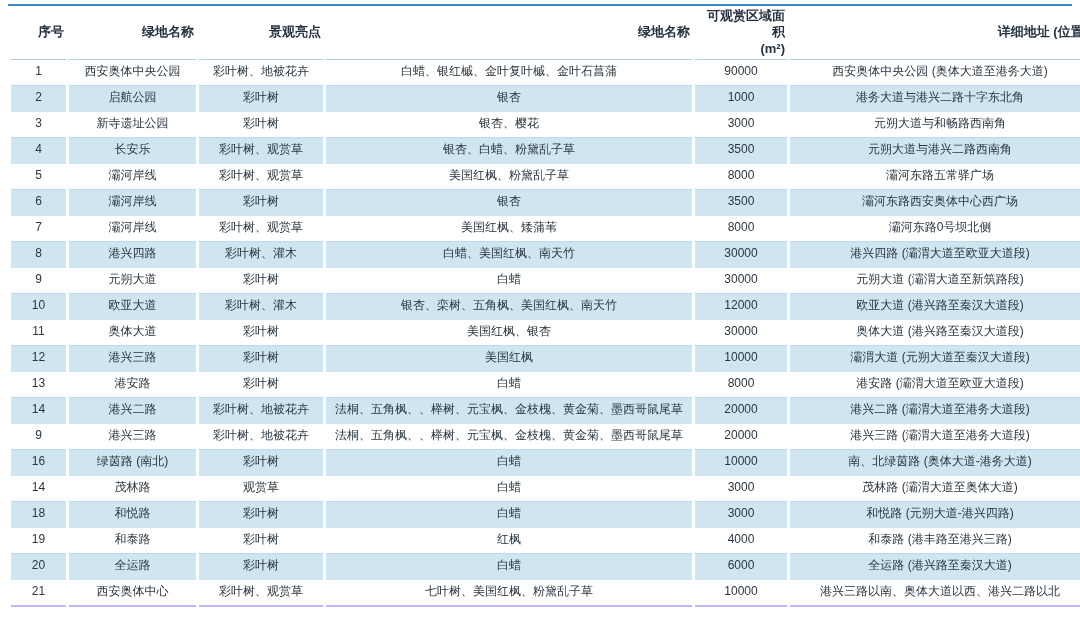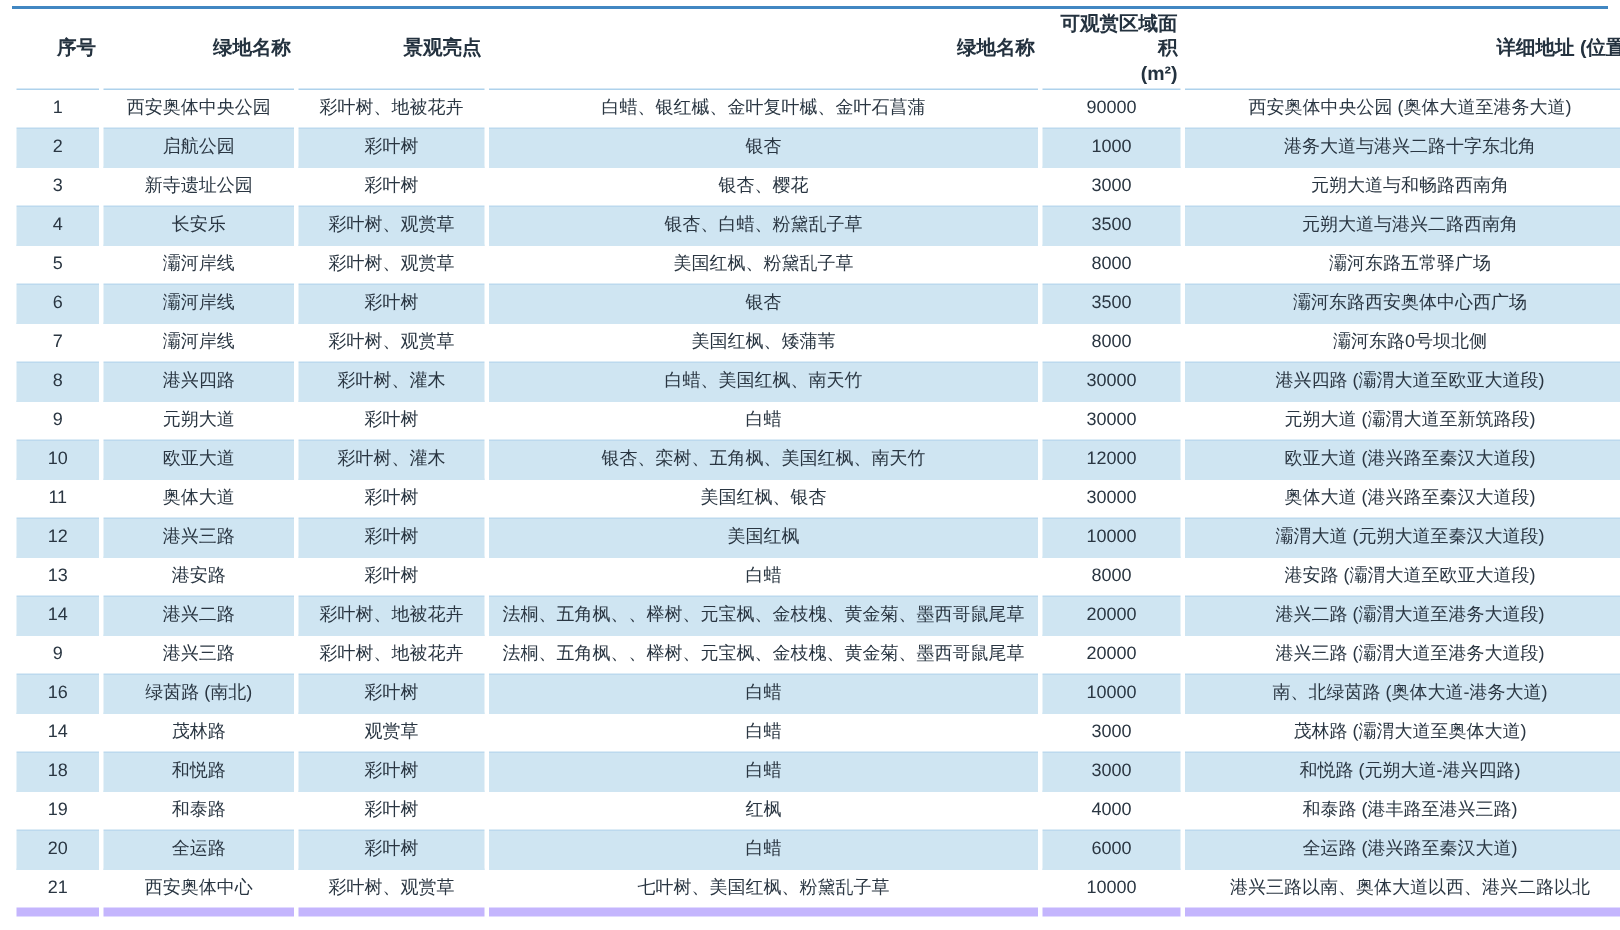--- a/index.html
+++ b/index.html
@@ -52,21 +52,21 @@
     line-height: 1.15;
     border-bottom: 1px solid #bcd9ee;
     background: #ffffff;
     overflow: hidden;
   }
   table.green-table tr.banded td {
     background: #cfe5f2;
     border-bottom: 1px solid #cfe5f2;
   }
   table.green-table tr.last-row td {
-    border-bottom: 6px solid #c4b5fd;
+    border-bottom: 2px solid #c4b5fd;
   }
 </style>
 </head>
 <body>
 
 <div class="page">
   <div class="top-line"></div>
   <table class="green-table">
     <colgroup>
         <col style="width: 55px;">

